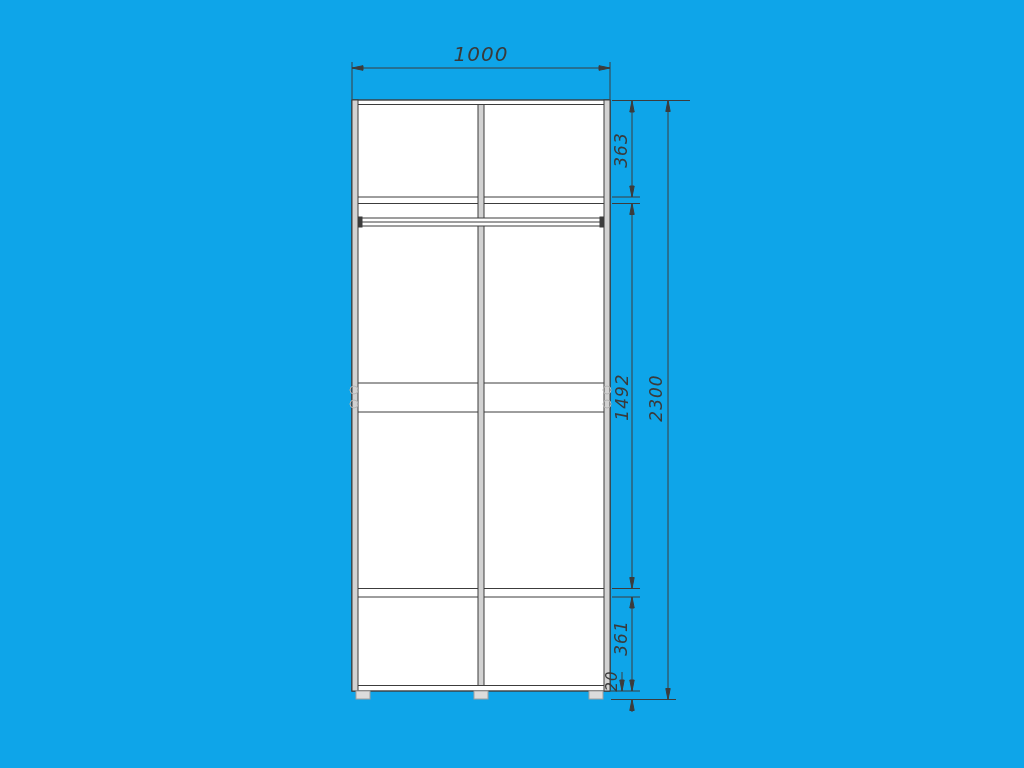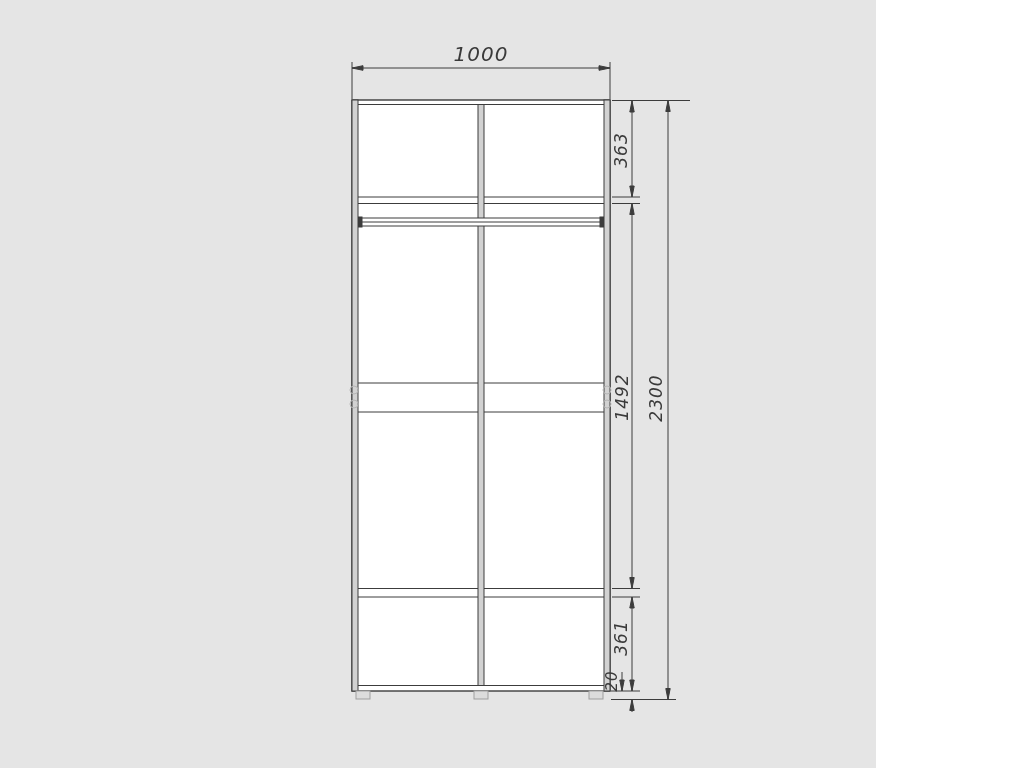--- a/index.html
+++ b/index.html
@@ -3,23 +3,23 @@
 <meta charset="utf-8">
 <style>
   html, body {
     margin: 0;
     padding: 0;
     background: #ffffff;
     font-family: "DejaVu Sans", sans-serif;
   }
   .canvas {
     position: relative;
-    width: 876px;
+    width: 1024px;
     height: 768px;
-    background: #e5e5e5;
+    background: #0ea5e9;
     overflow: hidden;
   }
   .canvas svg {
     position: absolute;
     left: 0;
     top: 0;
   }
   .dim-label {
     position: absolute;
     color: #3a3a3a;

